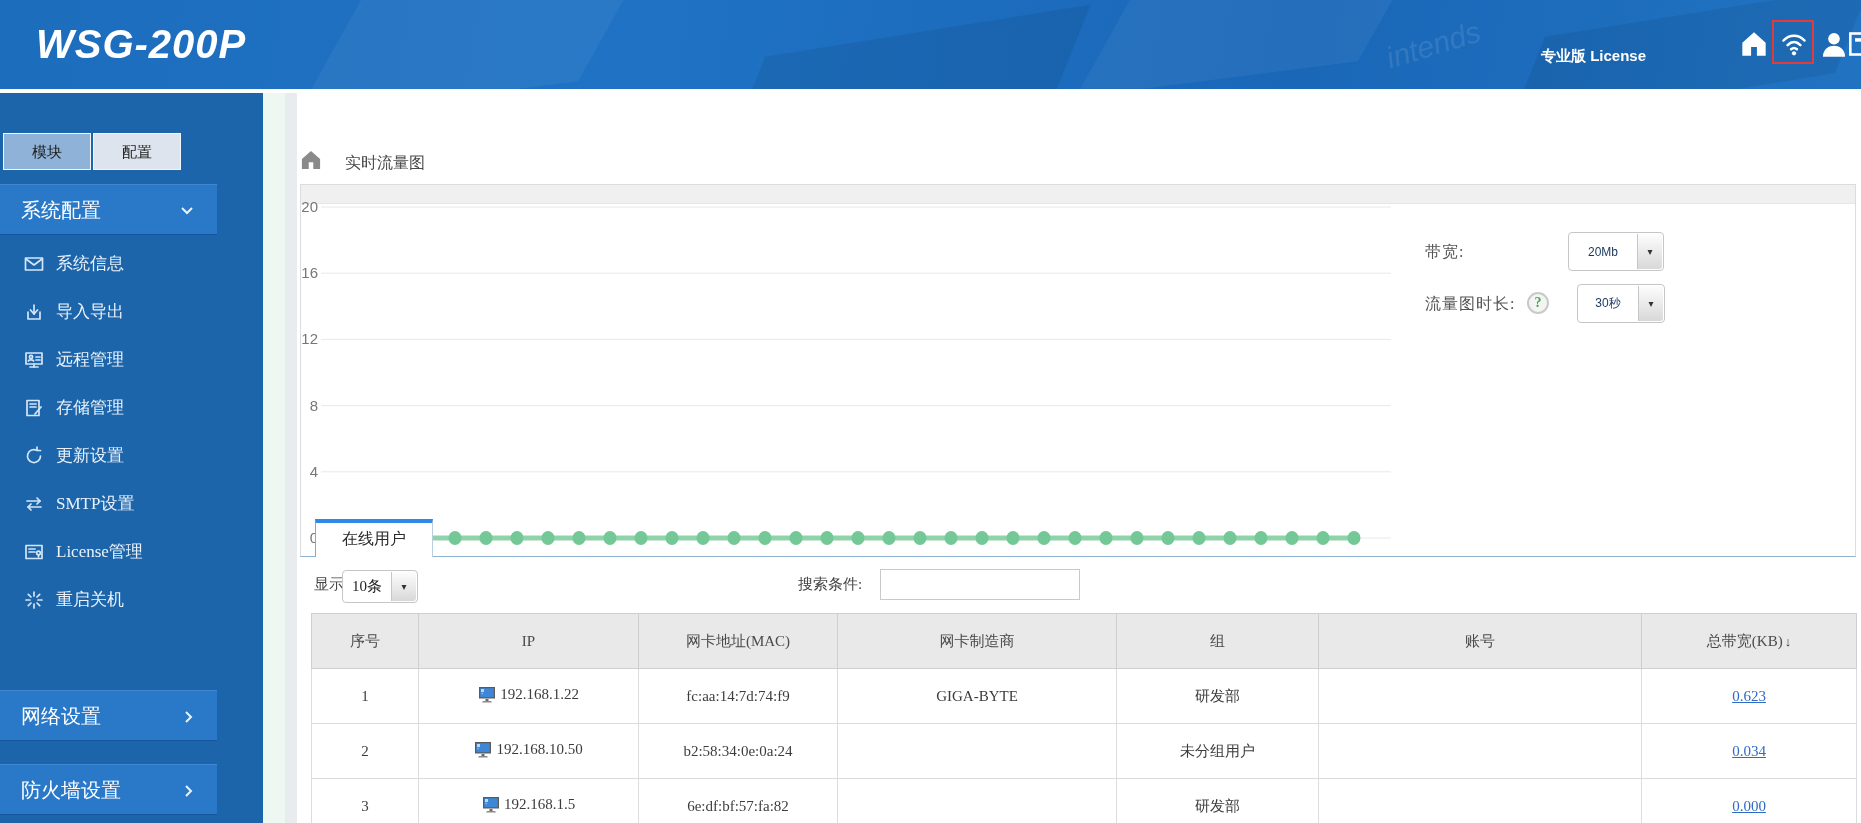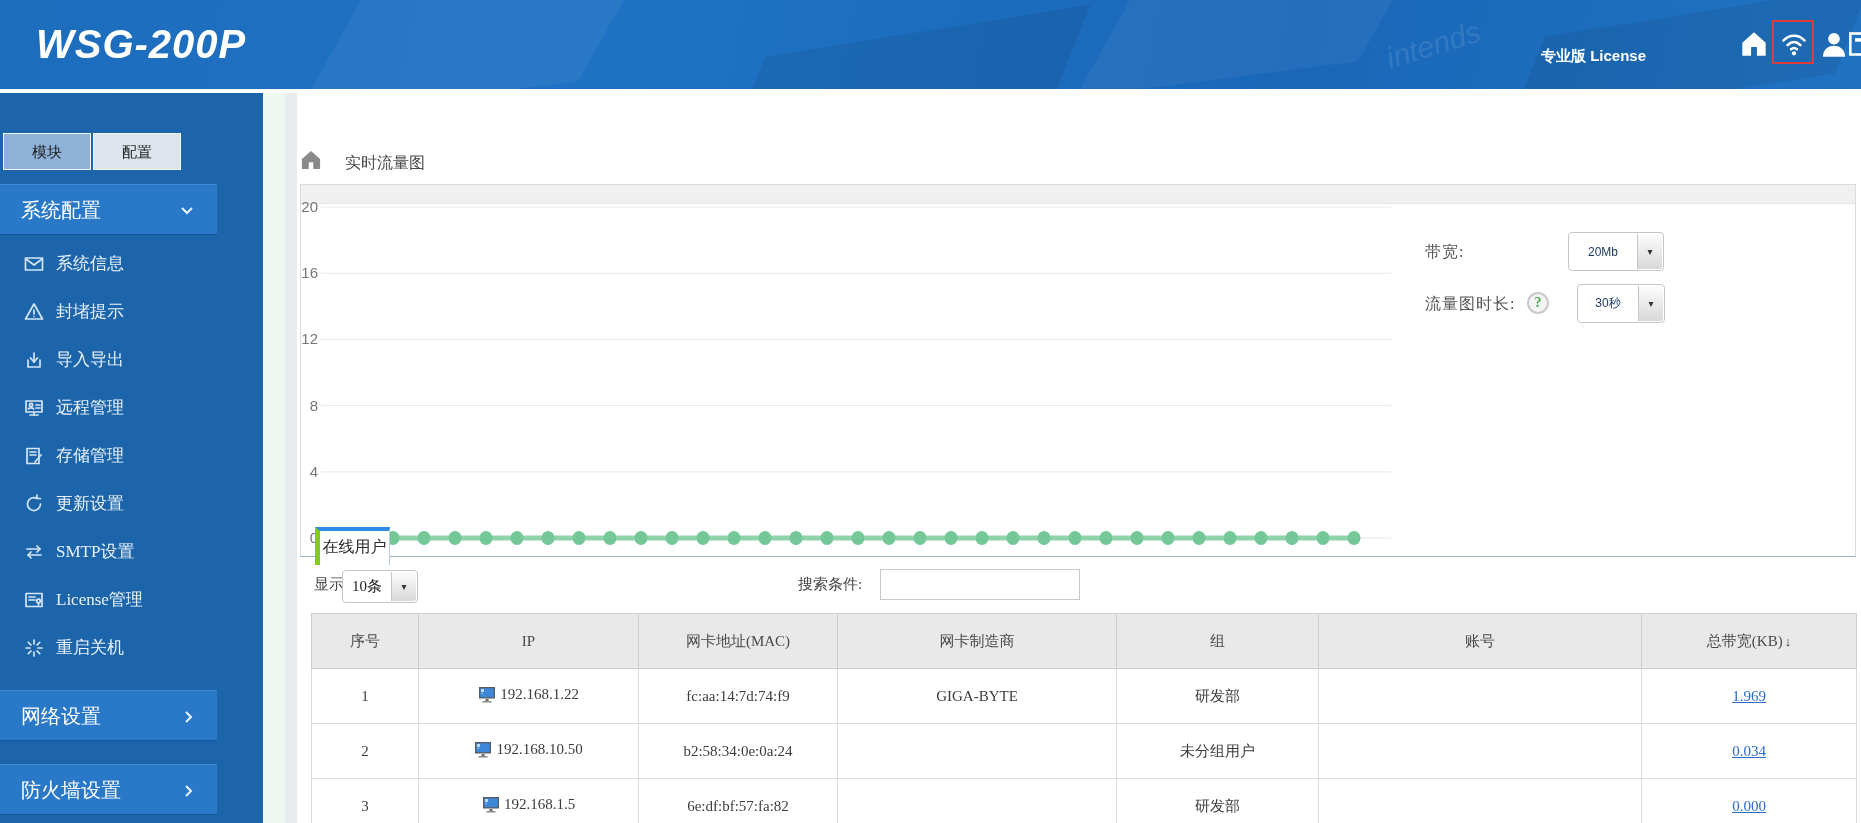--- a/index.html
+++ b/index.html
@@ -61,23 +61,23 @@
   .dropdown .val{position:absolute;left:0;right:26px;top:0;bottom:0;text-align:center;color:#17365d;
     font-size:12px;font-family:"Liberation Sans",sans-serif;display:flex;align-items:center;justify-content:center;}
   .dropdown .btn{position:absolute;right:1px;top:1px;bottom:1px;width:24px;background:linear-gradient(#fdfdfd,#d8d8d8);
     border-left:1px solid #c6c6c6;border-radius:0 3px 3px 0;text-align:center;color:#333;font-size:10px;
     display:flex;align-items:center;justify-content:center;}
   #help-icon{position:absolute;left:1527px;top:292px;width:22px;height:22px;border-radius:50%;
     background:#f4f4f4;border:2px solid #c9c9c9;box-sizing:border-box;color:#3fae49;font-weight:bold;
     font-size:14px;text-align:center;line-height:18px;font-family:"Liberation Serif",serif;}
 
   
-  #users-tab{position:absolute;left:315px;top:519px;width:75px;height:38px;background:#fff;z-index:3;
-    border-top:4px solid #2e8ae6;border-left:5px solid #84cc16;border-right:1px solid #b9cfe0;box-sizing:border-box;
-    text-align:center;font-size:16px;color:#2b2b2b;line-height:32px;cursor:pointer;margin-top:8px;}
+  #users-tab{position:absolute;left:315px;top:519px;width:118px;height:38px;background:#fff;z-index:3;
+    border-top:4px solid #2e8ae6;border-left:1px solid #84cc16;border-right:1px solid #b9cfe0;box-sizing:border-box;
+    text-align:center;font-size:16px;color:#2b2b2b;line-height:32px;cursor:pointer;}
 
   
   #filter-row{position:absolute;left:312px;top:557px;width:1544px;height:56px;background:#fff;}
   #show-label{position:absolute;left:2px;top:18px;font-size:15px;color:#444;}
   #pagesize-dd{left:30px;top:13px;width:76px;height:33px;}
   #pagesize-dd .val{font-size:15px;color:#222;font-family:"Liberation Serif",serif;}
   #search-label{position:absolute;left:486px;top:18px;font-size:15px;color:#444;}
   #search-input{position:absolute;left:568px;top:12px;width:200px;height:31px;border:1px solid #c9c9c9;
     box-sizing:border-box;background:#fff;font-size:14px;padding:0 6px;}
 
@@ -136,25 +136,20 @@
             <polyline points="1,1 6,6 11,1" fill="none" stroke="#eaf3fc" stroke-width="2"></polyline>
           </svg>
       </span>
     </div>
 
     <div id="menu">
         <div class="menu-item"><svg class="mi" viewBox="0 0 20 20">
             <rect x="1.5" y="4" width="17" height="12" fill="none" stroke="#d4e6f7" stroke-width="1.7" stroke-linecap="round" stroke-linejoin="round"></rect>
             <polyline points="2,5 10,11 18,5" fill="none" stroke="#d4e6f7" stroke-width="1.7" stroke-linecap="round" stroke-linejoin="round"></polyline>
           </svg><span>系统信息</span></div>
-        <div class="menu-item"><svg class="mi" viewBox="0 0 20 20">
-            <path d="M10 2 L18.5 17 L1.5 17 Z" fill="none" stroke="#d4e6f7" stroke-width="1.7" stroke-linecap="round" stroke-linejoin="round"></path>
-            <line x1="10" y1="8" x2="10" y2="12" fill="none" stroke="#d4e6f7" stroke-width="1.7" stroke-linecap="round" stroke-linejoin="round"></line>
-            <circle cx="10" cy="14.5" r="0.8" fill="#d4e6f7"></circle>
-          </svg><span>封堵提示</span></div>
         <div class="menu-item"><svg class="mi" viewBox="0 0 20 20">
             <path d="M4 10 V17 H16 V10" fill="none" stroke="#d4e6f7" stroke-width="1.7" stroke-linecap="round" stroke-linejoin="round"></path>
             <line x1="10" y1="3" x2="10" y2="12" fill="none" stroke="#d4e6f7" stroke-width="1.7" stroke-linecap="round" stroke-linejoin="round"></line>
             <polyline points="6.5,8 10,12 13.5,8" fill="none" stroke="#d4e6f7" stroke-width="1.7" stroke-linecap="round" stroke-linejoin="round"></polyline>
           </svg><span>导入导出</span></div>
         <div class="menu-item"><svg class="mi" viewBox="0 0 20 20">
             <rect x="2" y="3" width="16" height="11" fill="none" stroke="#d4e6f7" stroke-width="1.7" stroke-linecap="round" stroke-linejoin="round"></rect>
             <circle cx="7" cy="7" r="1.6" fill="none" stroke="#d4e6f7" stroke-width="1.7" stroke-linecap="round" stroke-linejoin="round"></circle>
             <path d="M4.5 11 C4.5 9.5 9.5 9.5 9.5 11" fill="none" stroke="#d4e6f7" stroke-width="1.7" stroke-linecap="round" stroke-linejoin="round"></path>
             <line x1="12" y1="7" x2="16" y2="7" fill="none" stroke="#d4e6f7" stroke-width="1.7" stroke-linecap="round" stroke-linejoin="round"></line>
@@ -339,21 +334,21 @@
                 <rect x="3.4" y="6.8" width="1.4" height="1.4" fill="#9cc4e8"></rect>
   <rect x="7.5" y="13" width="3" height="2" fill="#6b6b6b"></rect>
   <path d="M5 15 L13 15 L14 16.5 L4 16.5 Z" fill="#8a8a8a"></path>
               </svg>
               <span>192.168.1.22</span>
             </span></td>
           <td>fc:aa:14:7d:74:f9</td>
           <td>GIGA-BYTE</td>
           <td>研发部</td>
           <td></td>
-          <td class="bw"><a>1.969</a></td>
+          <td class="bw"><a>0.623</a></td>
         </tr>
         <tr>
           <td>2</td>
           <td><span class="ipcell">
               <svg width="18" height="17" viewBox="0 0 18 17">
   <rect x="1" y="1" width="16" height="11.5" fill="#5a5a5a"></rect>
   <rect x="2.2" y="2.2" width="13.6" height="9.1" fill="#3e86d6"></rect>
   <rect x="3" y="3" width="3" height="3" fill="#bcd8f2"></rect>
                 <rect x="3.4" y="6.8" width="1.4" height="1.4" fill="#9cc4e8"></rect>
   <rect x="7.5" y="13" width="3" height="2" fill="#6b6b6b"></rect>

